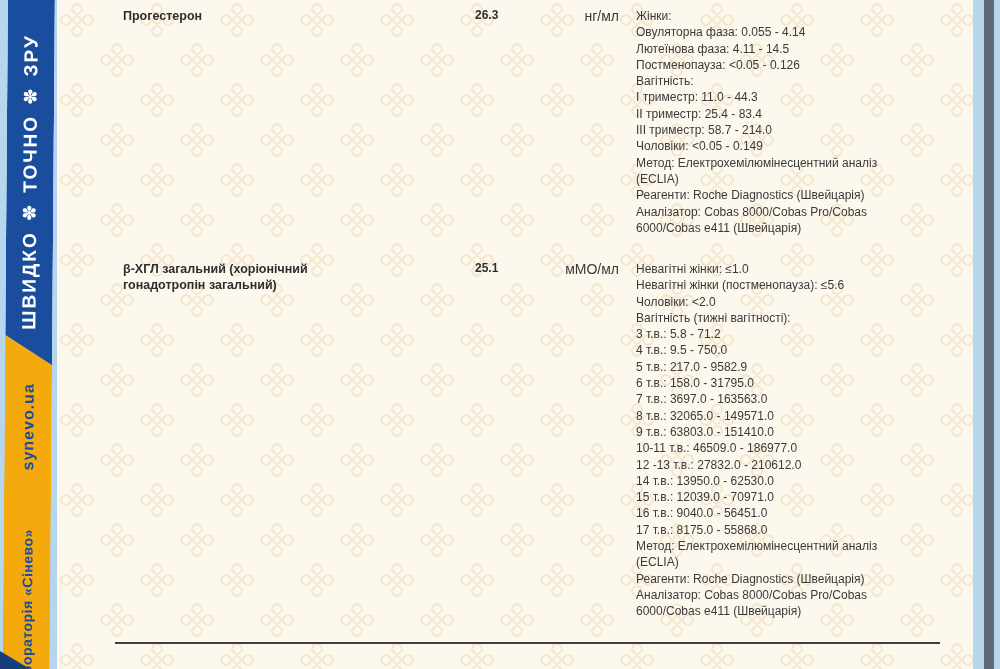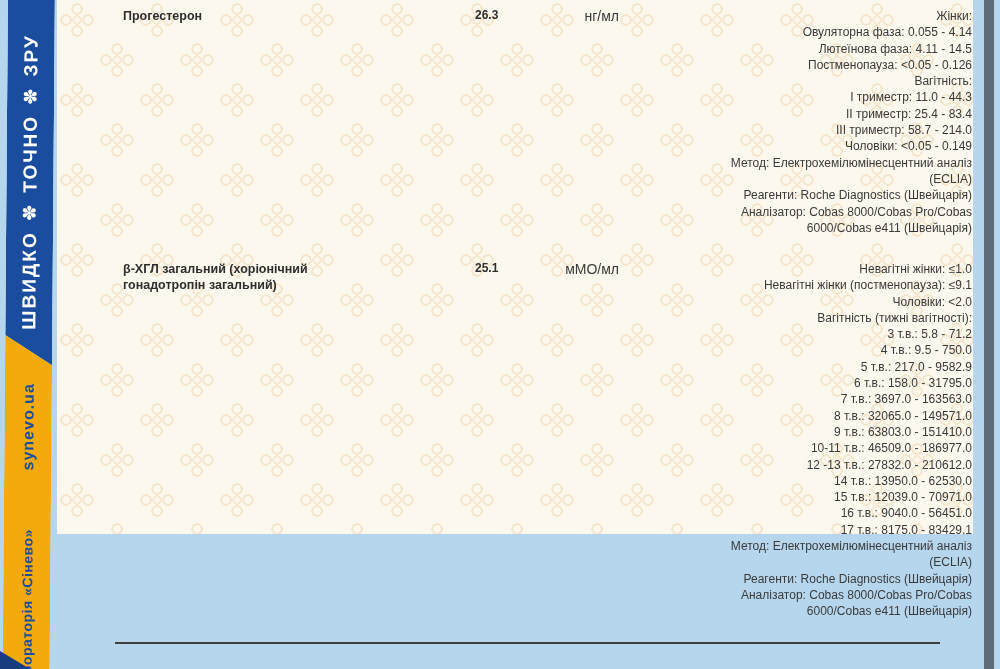--- a/index.html
+++ b/index.html
@@ -39,21 +39,21 @@
   .vtext.lab   { bottom:14px;  color:#1b4d9e; font-size:14px; letter-spacing:0.5px; }
 
   .corner-navy {
     position:absolute; left:0; bottom:0; width:30px; height:18px;
     background:#173d7c;
     clip-path:polygon(0 0, 100% 100%, 0 100%);
   }
 
   
   .document {
-    position:absolute; left:57px; top:0; width:916px; height:534px;
+    position:absolute; left:57px; top:0; width:916px; height:669px;
     background-color:#fdf8ee;
     background-image:
       radial-gradient(circle at 20px  9px, transparent 3.5px, rgba(233,209,163,.45) 4px, rgba(233,209,163,.45) 5.5px, transparent 6px),
       radial-gradient(circle at 20px 31px, transparent 3.5px, rgba(233,209,163,.45) 4px, rgba(233,209,163,.45) 5.5px, transparent 6px),
       radial-gradient(circle at  9px 20px, transparent 3.5px, rgba(233,209,163,.45) 4px, rgba(233,209,163,.45) 5.5px, transparent 6px),
       radial-gradient(circle at 31px 20px, transparent 3.5px, rgba(233,209,163,.45) 4px, rgba(233,209,163,.45) 5.5px, transparent 6px),
       radial-gradient(circle at 20px 20px, transparent 2.5px, rgba(233,209,163,.4) 3px, rgba(233,209,163,.4) 4.5px, transparent 5px),
       radial-gradient(circle at 60px 49px, transparent 3.5px, rgba(233,209,163,.45) 4px, rgba(233,209,163,.45) 5.5px, transparent 6px),
       radial-gradient(circle at 60px 71px, transparent 3.5px, rgba(233,209,163,.45) 4px, rgba(233,209,163,.45) 5.5px, transparent 6px),
       radial-gradient(circle at 49px 60px, transparent 3.5px, rgba(233,209,163,.45) 4px, rgba(233,209,163,.45) 5.5px, transparent 6px),
@@ -73,22 +73,22 @@
   }
   .cell-value {
     position:absolute; left:418px; width:60px;
     font-size:12px; font-weight:bold; color:#2e2e2e;
   }
   .cell-unit {
     position:absolute; left:500px; width:62px; text-align:right;
     font-size:14px; color:#3a3a3a;
   }
   .cell-ref {
-    position:absolute; left:600px; width:315px;
-    font-size:12px; line-height:16.3px; color:#3a3a3a;text-align:right;
+    position:absolute; left:579px; width:315px;
+    font-size:12px; line-height:16.3px; color:#3a3a3a;
   }
 
   .divider {
     position:absolute; left:58px; top:642px; width:825px; height:2px;
     background:#3f3f3f;
   }
   .footer-note { position:absolute; top:648px; left:0; font-size:12px; color:#333; }
   .note-label { position:absolute; left:80px;  white-space:nowrap;margin-top:24px; }
   .note-value { position:absolute; left:168px; white-space:nowrap;margin-top:40px; }
 
@@ -137,36 +137,36 @@
         <div class="ref-line">6000/Cobas e411 (Швейцарія)</div>
       </div>
     </div>
 
     <div class="row row-2">
       <div class="cell-name">β-ХГЛ загальний (хоріонічний гонадотропін загальний)</div>
       <div class="cell-value">25.1</div>
       <div class="cell-unit">мМО/мл</div>
       <div class="cell-ref">
         <div class="ref-line">Невагітні жінки: ≤1.0</div>
-        <div class="ref-line">Невагітні жінки (постменопауза): ≤9.1</div>
+        <div class="ref-line">Невагітні жінки (постменопауза): ≤5.6</div>
         <div class="ref-line">Чоловіки: &lt;2.0</div>
         <div class="ref-line">Вагітність (тижні вагітності):</div>
         <div class="ref-line">3 т.в.: 5.8 - 71.2</div>
         <div class="ref-line">4 т.в.: 9.5 - 750.0</div>
         <div class="ref-line">5 т.в.: 217.0 - 9582.9</div>
         <div class="ref-line">6 т.в.: 158.0 - 31795.0</div>
         <div class="ref-line">7 т.в.: 3697.0 - 163563.0</div>
         <div class="ref-line">8 т.в.: 32065.0 - 149571.0</div>
         <div class="ref-line">9 т.в.: 63803.0 - 151410.0</div>
         <div class="ref-line">10-11 т.в.: 46509.0 - 186977.0</div>
         <div class="ref-line">12 -13 т.в.: 27832.0 - 210612.0</div>
         <div class="ref-line">14 т.в.: 13950.0 - 62530.0</div>
         <div class="ref-line">15 т.в.: 12039.0 - 70971.0</div>
         <div class="ref-line">16 т.в.: 9040.0 - 56451.0</div>
-        <div class="ref-line">17 т.в.: 8175.0 - 83429.1</div>
+        <div class="ref-line">17 т.в.: 8175.0 - 55868.0</div>
         <div class="ref-line">Метод: Електрохемілюмінесцентний аналіз</div>
         <div class="ref-line">(ECLIA)</div>
         <div class="ref-line">Реагенти: Roche Diagnostics (Швейцарія)</div>
         <div class="ref-line">Аналізатор: Cobas 8000/Cobas Pro/Cobas</div>
         <div class="ref-line">6000/Cobas e411 (Швейцарія)</div>
       </div>
     </div>
 
     <div class="divider"></div>
 

